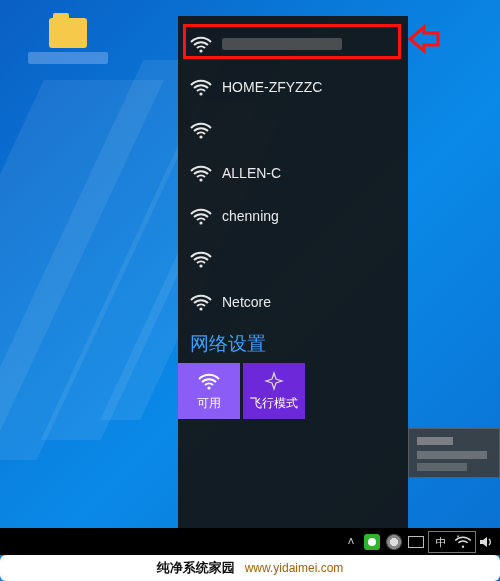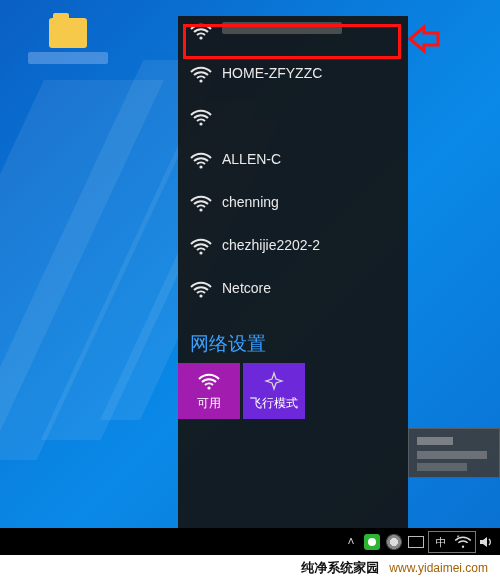--- a/index.html
+++ b/index.html
@@ -19,21 +19,21 @@
   .dicon .pic{width:38px;height:30px;background:#f7c94b;border-radius:3px;position:relative;}
   .dicon .pic::before{content:"";position:absolute;left:4px;top:-5px;width:16px;height:6px;background:#f7c94b;border-radius:2px 2px 0 0;}
   .dicon .lbl{height:12px;width:80px;background:rgba(180,210,255,0.35);border-radius:2px;}
   
   .flyout{
     position:absolute;left:178px;top:16px;width:230px;height:512px;
     background:rgba(20,20,20,0.92);color:#fff;
   }
   .list{padding:6px 0 0 0;}
   .item{
-    display:flex;align-items:flex-start;gap:10px;height:43px;padding:0 12px;cursor:pointer;
+    display:flex;align-items:center;gap:10px;height:43px;padding:0 12px;cursor:pointer;
   }
   .wifi{flex:0 0 22px;height:18px;position:relative;}
   .wifi svg{display:block;}
   .ssid{font-size:14px;color:#eaeaea;white-space:nowrap;overflow:hidden;}
   .item.first .ssid{display:inline-block;width:120px;height:12px;background:rgba(120,120,120,0.55);border-radius:2px;}
   .redbox{
     position:absolute;border:3px solid #ff1210;pointer-events:none;
   }
   .rb1{left:183px;top:24px;width:218px;height:35px;}
   .arrow{
@@ -41,21 +41,21 @@
   }
   .arrow svg{display:block;}
   .settings{
     padding:8px 12px 6px;font-size:19px;color:#3aa0ff;
   }
   .tiles{display:flex;gap:3px;padding:0 0 0 0;}
   .tile{
     width:62px;height:56px;display:flex;flex-direction:column;align-items:center;justify-content:center;gap:4px;
     font-size:12px;color:#fff;
   }
-  .tile.active{background:#a21caf;}
+  .tile.active{background:#8b5cf6;}
   .tile.inactive{background:#6d28d9;}
   .tile .ticon{height:20px;display:flex;align-items:center;justify-content:center;}
   .thumb{
     position:absolute;right:0;top:428px;width:92px;height:50px;background:rgba(60,60,60,0.9);
     border:1px solid rgba(120,120,120,0.5);
   }
   .thumb .w1{position:absolute;left:8px;top:8px;width:36px;height:8px;background:rgba(170,170,170,0.6);}
   .thumb .w2{position:absolute;left:8px;top:22px;width:70px;height:8px;background:rgba(170,170,170,0.45);}
   .thumb .w3{position:absolute;left:8px;top:34px;width:50px;height:8px;background:rgba(170,170,170,0.35);}
   
@@ -70,22 +70,23 @@
   .tray .green span{width:8px;height:8px;border-radius:50%;background:#fff;}
   .tray .disk{width:16px;height:16px;border-radius:50%;background:radial-gradient(circle,#ddd 35%,#888 36%,#888 60%,#555 61%);}
   .tray .kb{width:16px;height:12px;border:1px solid #bbb;}
   .tray .ime{width:18px;height:16px;color:#ddd;font-size:11px;text-align:center;line-height:16px;}
   .tray .wifitray{width:18px;height:18px;}
   .tray .vol{width:16px;height:16px;}
   .tray-focus{border:1px solid #777;padding:1px 3px;display:flex;align-items:center;gap:4px;}
   
   .wm{
     position:absolute;left:0;bottom:0;width:500px;height:26px;background:#fff;
-    display:flex;align-items:center;justify-content:flex-end;gap:10px;padding:0 12px;
+    display:flex;align-items:center;justify-content:center;gap:10px;padding:0 1px;
     font-size:13px;
+    border-radius:6px;
   }
   .wm .cn{font-weight:700;color:#111;}
   .wm .url{color:#a16207;font-size:12px;}
 </style>
 </head>
 <body>
 
 <div class="desktop">
   <div class="beam b1"></div>
   <div class="beam b2"></div>
@@ -173,21 +174,20 @@
         <span class="wifi">
           <svg width="22" height="18" viewBox="0 0 22 18">
               <g fill="none" stroke="#e6e6e6" stroke-width="2">
                 <path d="M1 7 A14 14 0 0 1 21 7"></path>
                 <path d="M4 10 A10 10 0 0 1 18 10"></path>
                 <path d="M7 13 A6 6 0 0 1 15 13"></path>
               </g>
               <circle cx="11" cy="16" r="1.6" fill="#e6e6e6"></circle>
             </svg>
         </span>
-        <span class="ssid">chezhijie2202-2</span>
       </div>
 
 
 
       <div class="item">
         <span class="wifi">
           <svg width="22" height="18" viewBox="0 0 22 18">
               <g fill="none" stroke="#e6e6e6" stroke-width="2">
                 <path d="M1 7 A14 14 0 0 1 21 7"></path>
                 <path d="M4 10 A10 10 0 0 1 18 10"></path>

